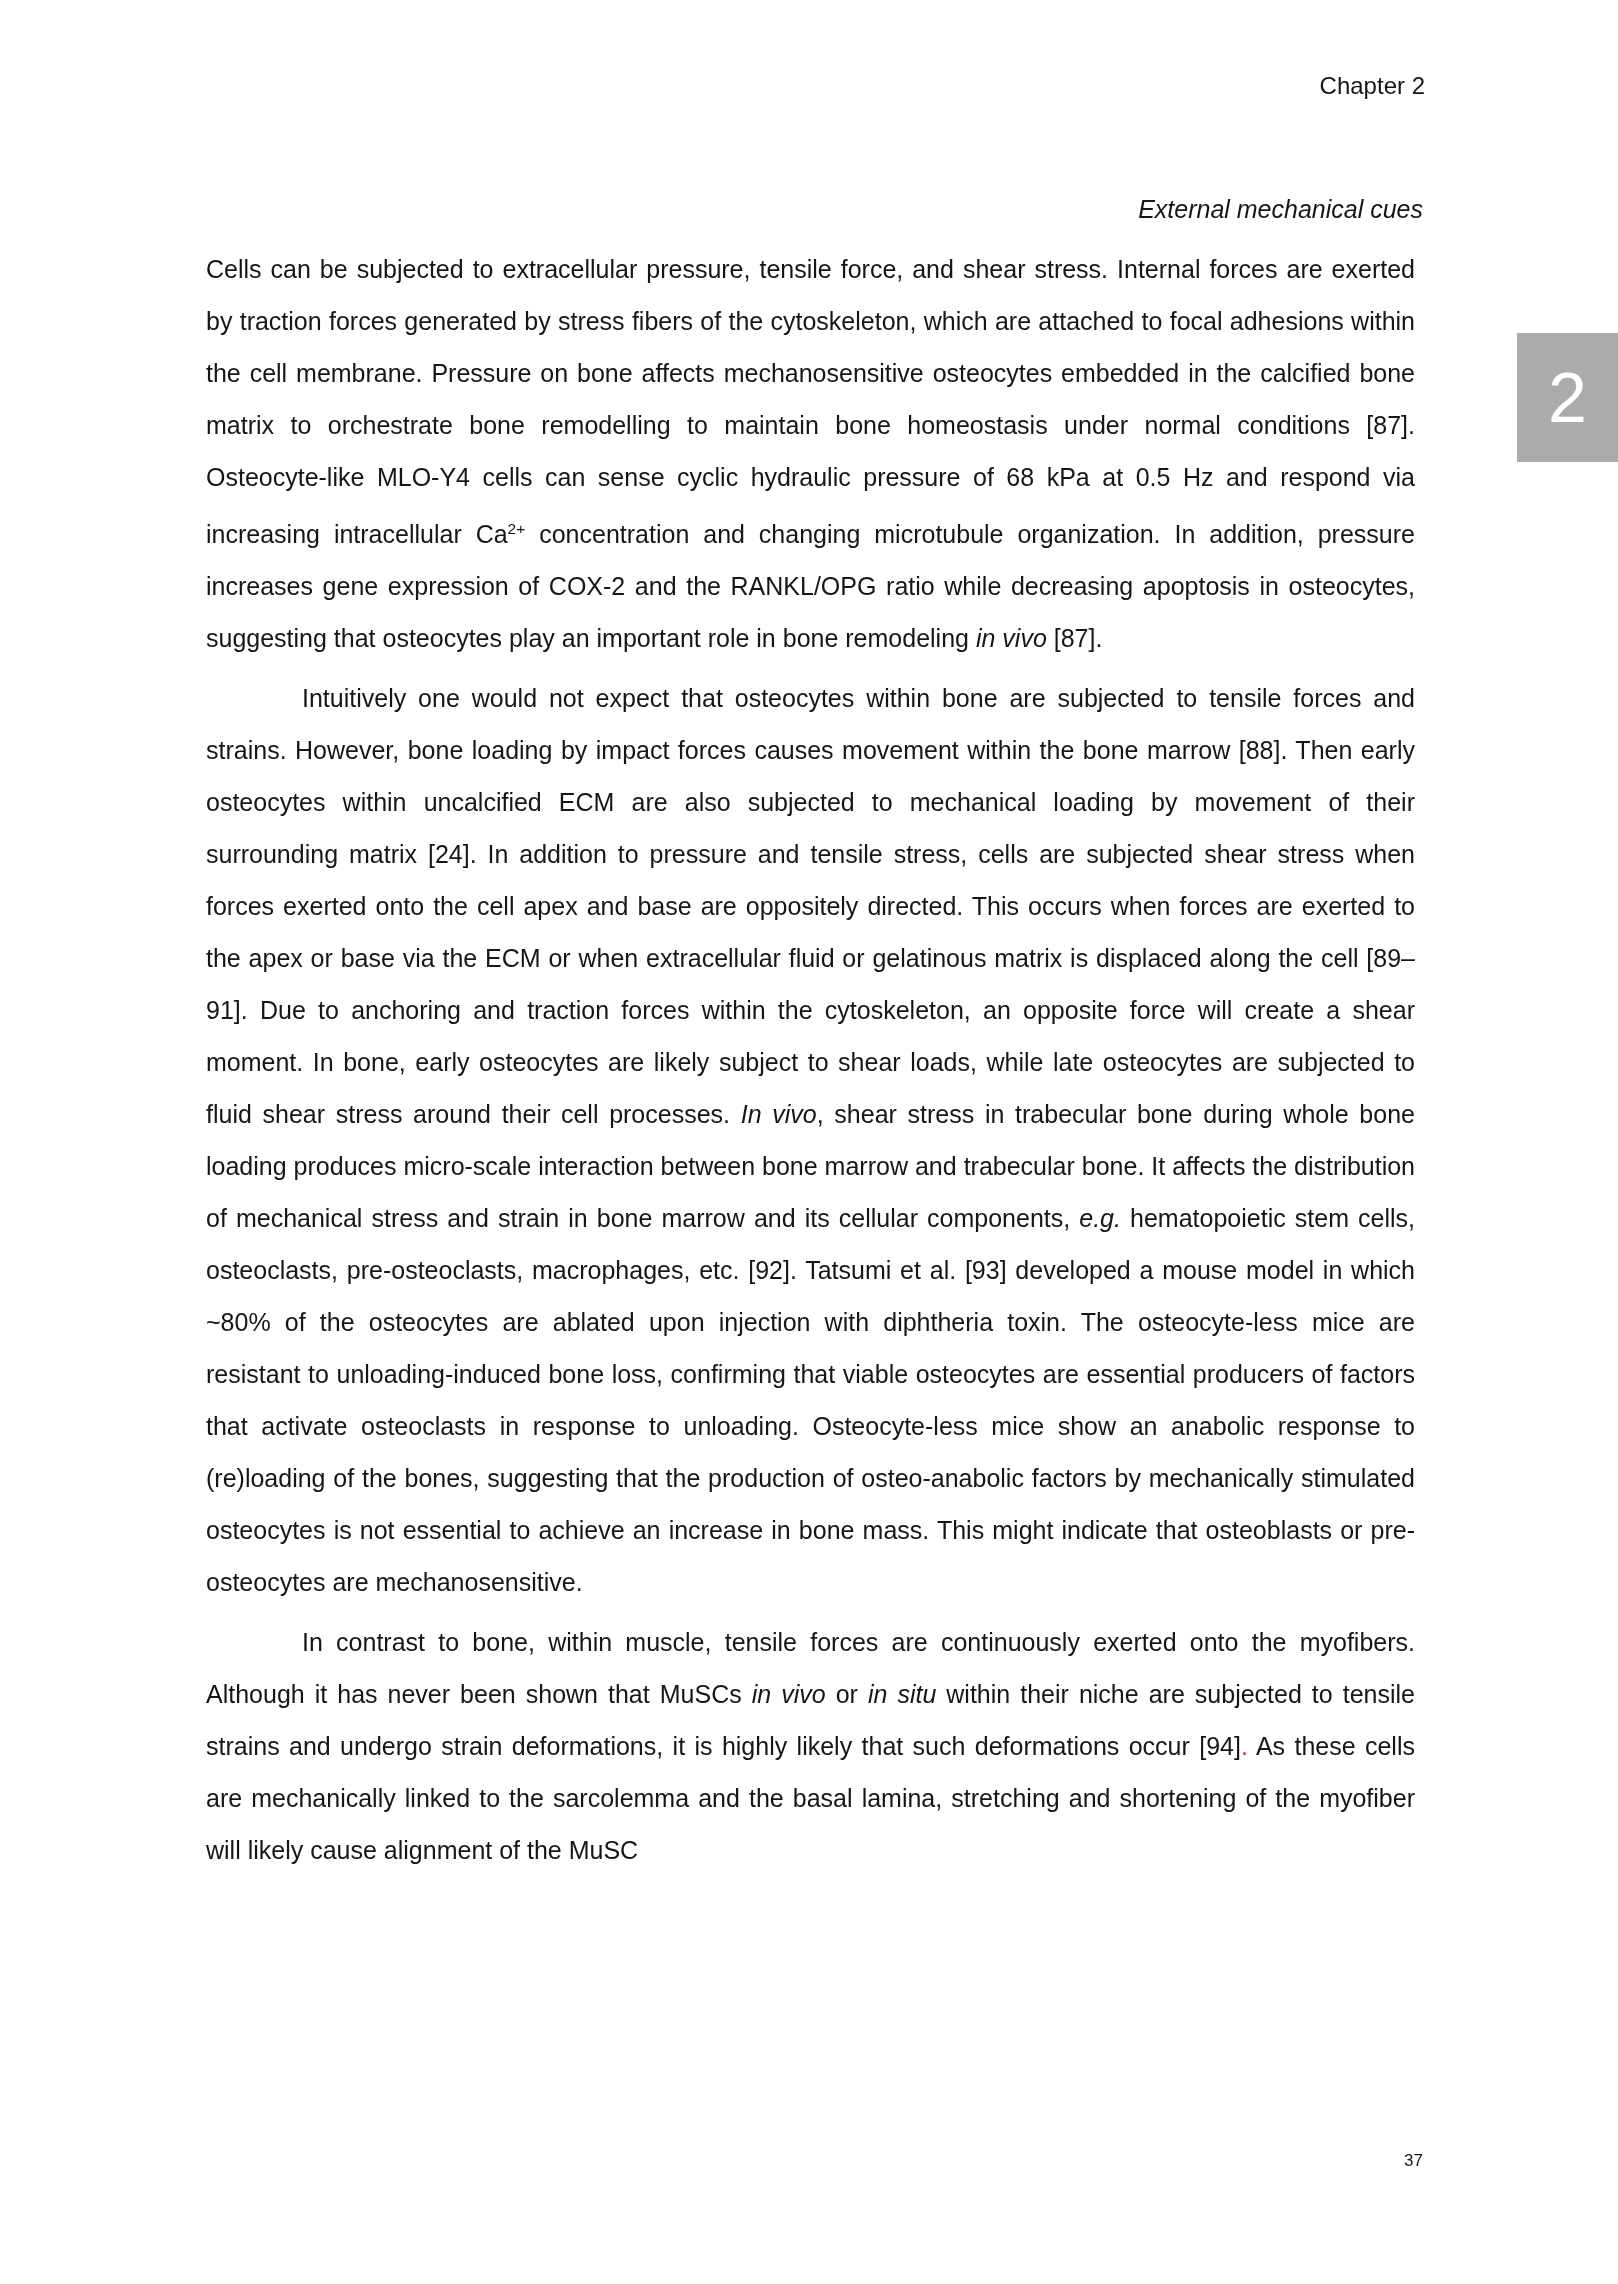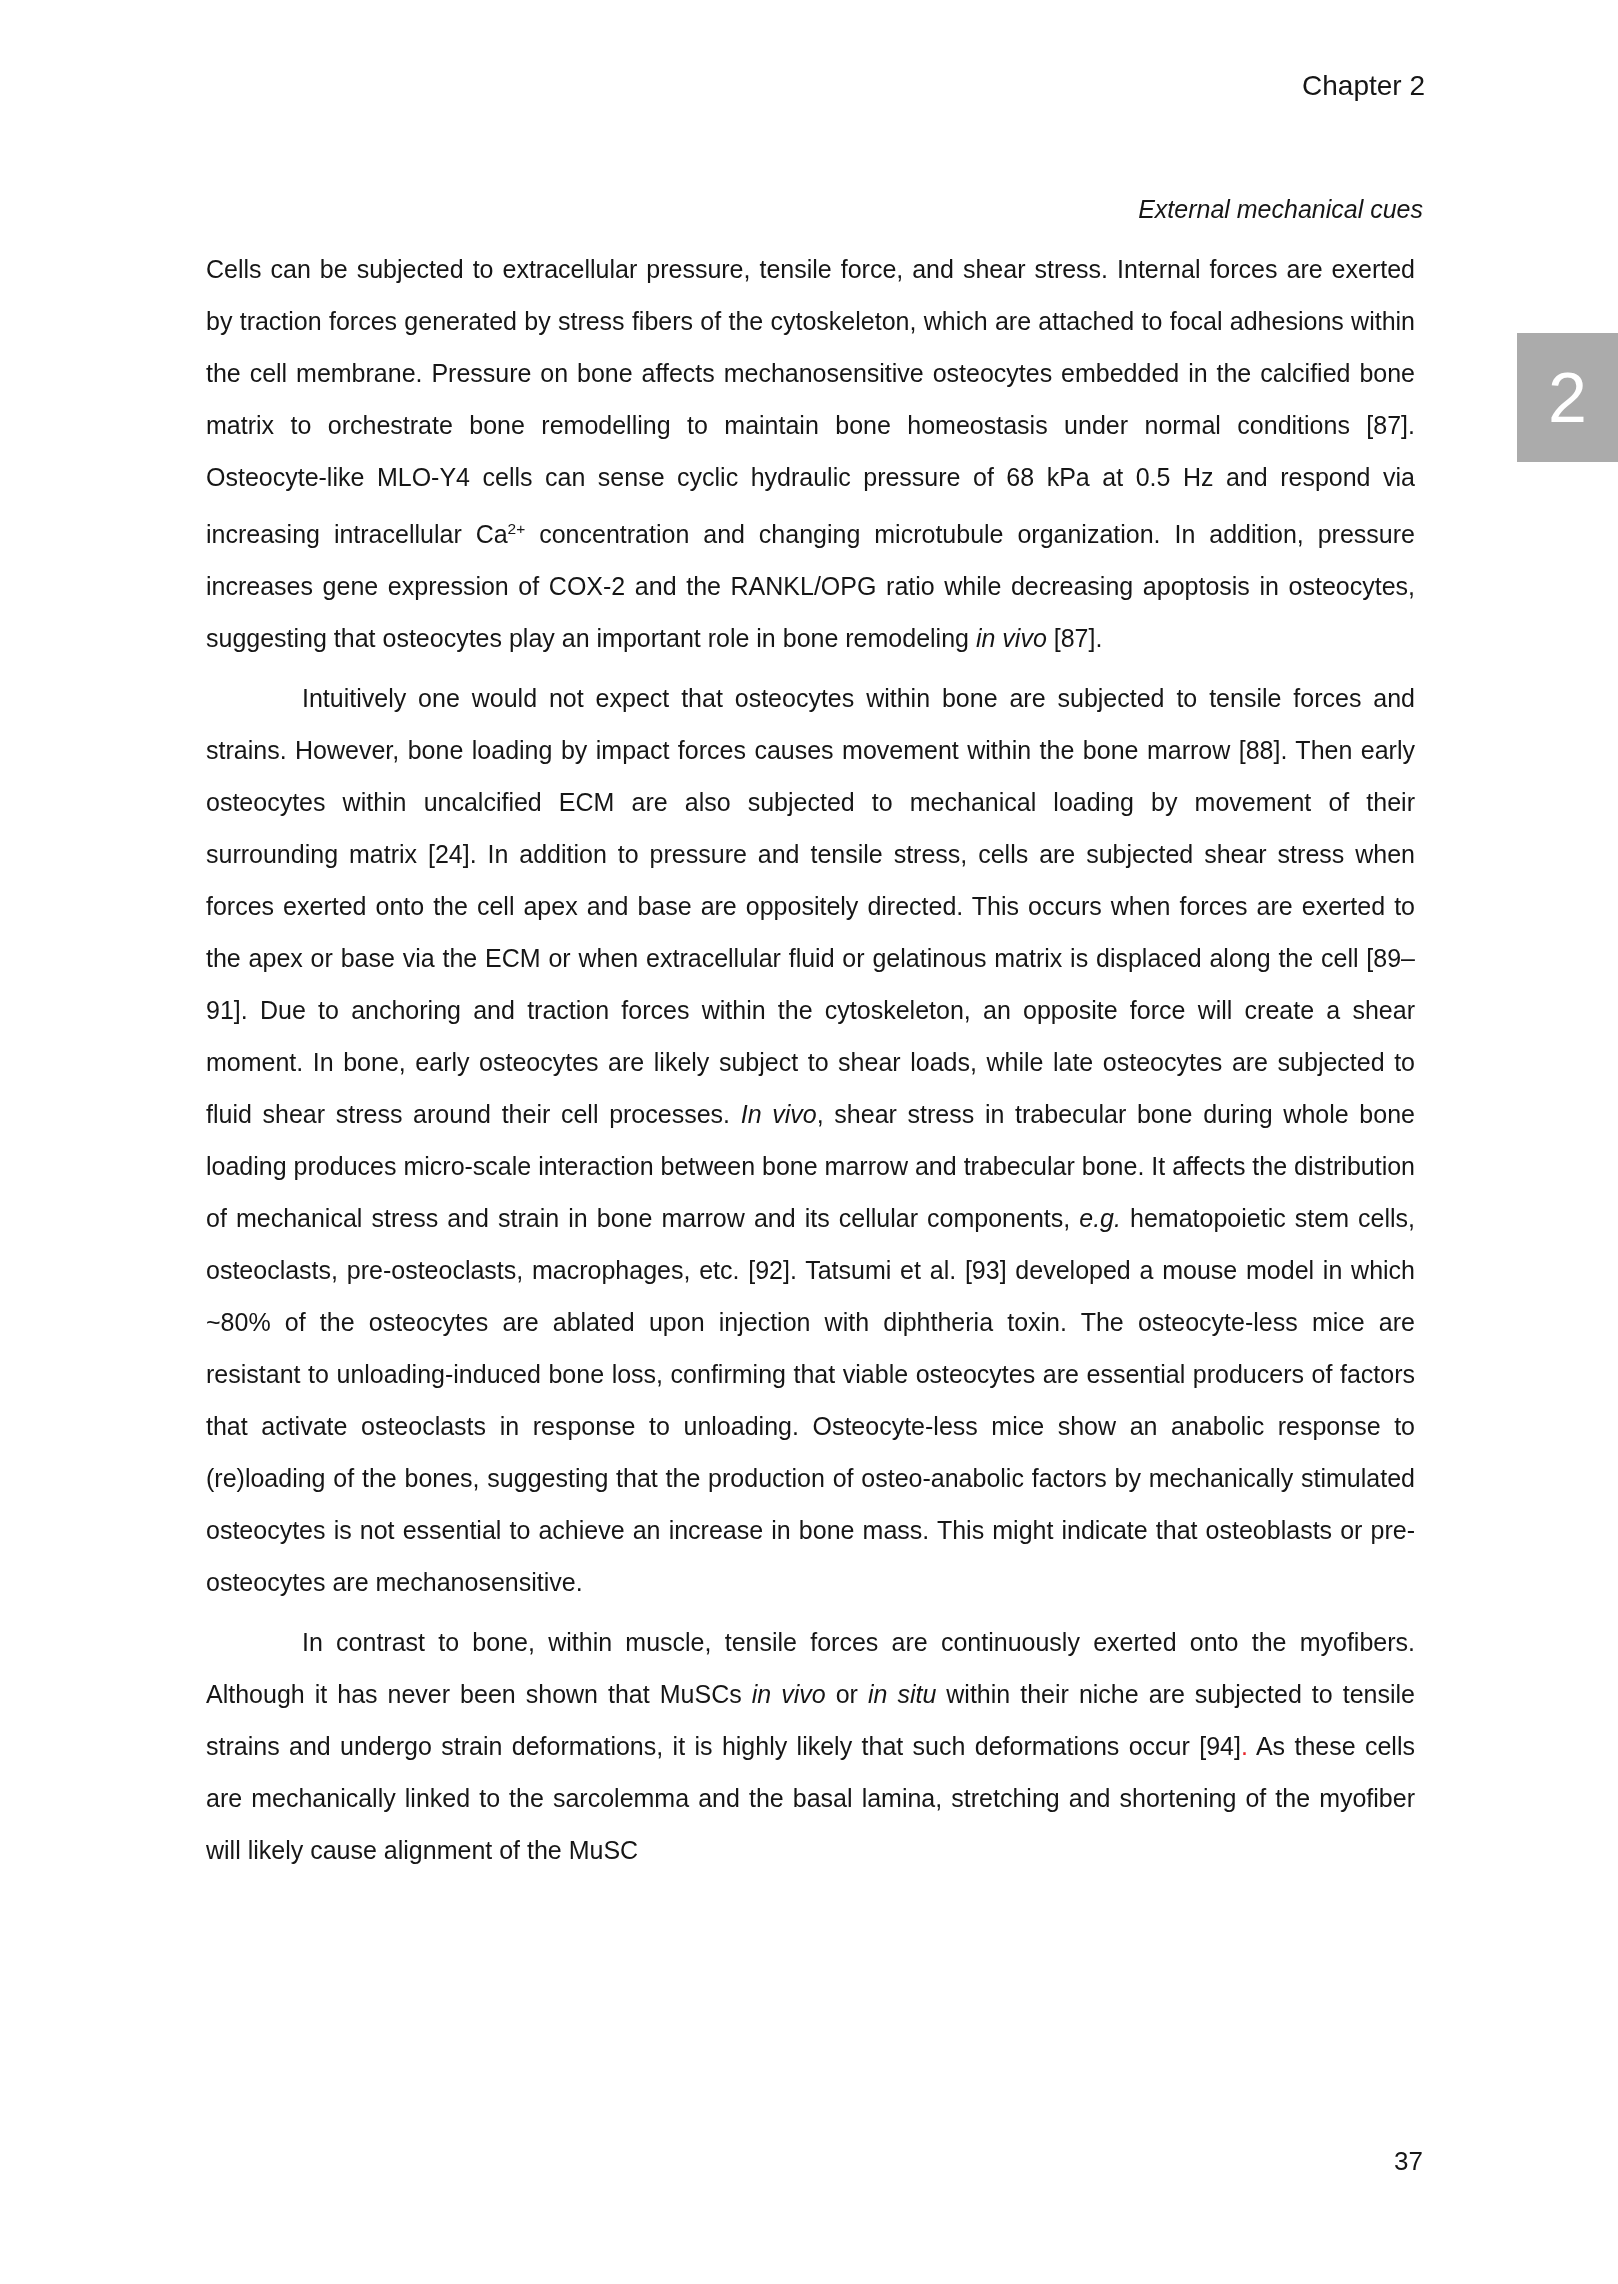--- a/index.html
+++ b/index.html
@@ -11,21 +11,21 @@
     font-family:"Liberation Sans", sans-serif;
     color:#161616;
     overflow:hidden;
   }
   .chapter-header{
     position:absolute;
     top:71px;
     left:198px;
     width:1227px;
     text-align:right;
-    font-size:28px;
+    font-size:24px;
     line-height:30px;
   }
   .content{
     position:absolute;
     left:198px;
     top:183px;
     width:1225px;
     font-size:25px;
     line-height:52px;
     text-align:justify;
@@ -57,21 +57,21 @@
     justify-content:center;
     font-size:70px;
     line-height:1;
   }
   .page-number{
     position:absolute;
     left:198px;
     top:2146px;
     width:1225px;
     text-align:right;
-    font-size:26px;
+    font-size:17px;
     line-height:30px;
   }
 </style>
 </head>
 <body>
 
 <div class="page">
 
   <div class="chapter-header">Chapter 2</div>
 

